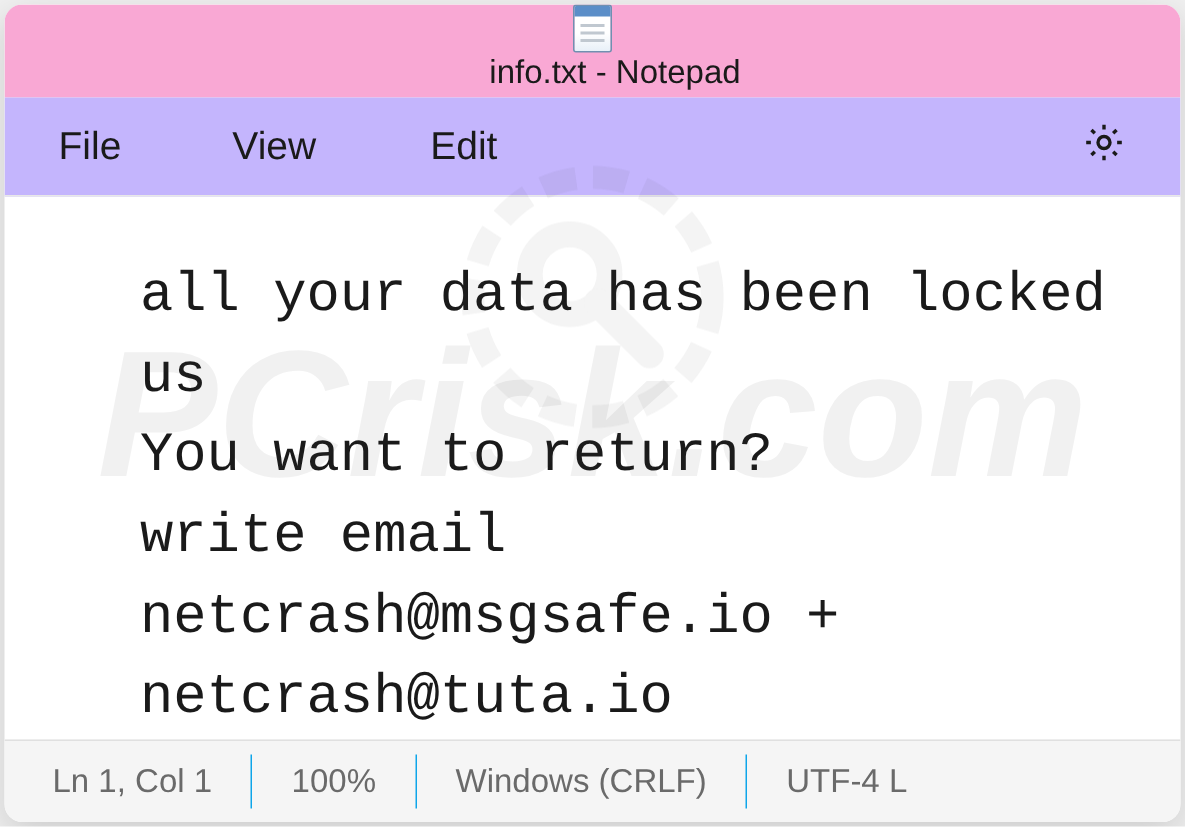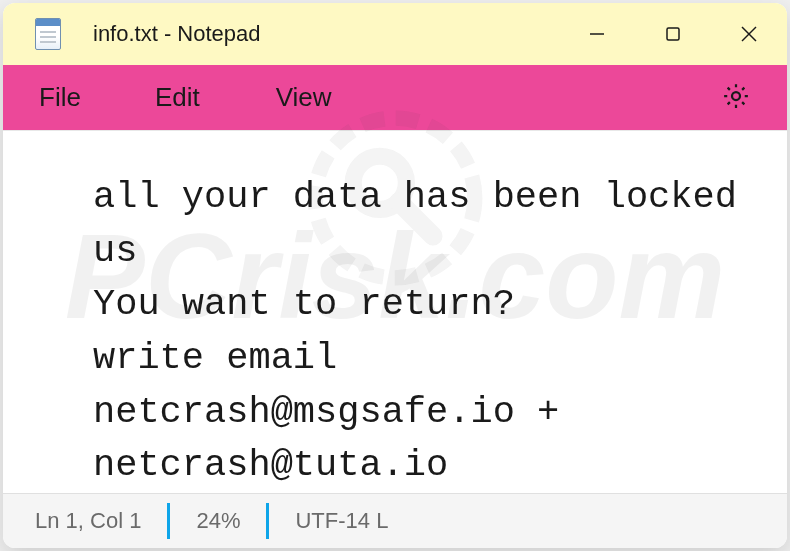--- a/index.html
+++ b/index.html
@@ -26,21 +26,22 @@
       box-shadow: 0 8px 24px rgba(0,0,0,0.15);
       display: flex;
       flex-direction: column;
       overflow: hidden;
     }
     .titlebar {
       height: 62px;
       display: flex;
       align-items: center;
       padding: 0 0 0 30px;
-      background: #fef9c3;
+      background: #f9a8d4;
+      flex-direction: column;
     }
     .app-icon {
       width: 30px;
       height: 34px;
       margin-right: 30px;
       display: flex;
       align-items: center;
       justify-content: center;
     }
     .notepad-icon {
@@ -92,21 +93,21 @@
     .win-btn svg {
       stroke: #1a1a1a;
       stroke-width: 1.5;
       fill: none;
     }
     .menubar {
       height: 66px;
       display: flex;
       align-items: center;
       padding: 0 20px;
-      background: #ec4899;
+      background: #c4b5fd;
       border-bottom: 1px solid #e8e8e8;
     }
     .menu-item {
       font-size: 26px;
       color: #1a1a1a;
       padding: 10px 38px;
       cursor: pointer;
       border-radius: 6px;
     }
     .menu-item:first-child {
@@ -143,21 +144,21 @@
       background: #f5f5f5;
       border-top: 1px solid #e0e0e0;
       font-size: 22px;
       color: #6a6a6a;
     }
     .status-section {
       padding: 0 26px;
       height: 36px;
       display: flex;
       align-items: center;
-      border-right: 3px solid #0ea5e9;
+      border-right: 1px solid #0ea5e9;
     }
     .status-section:first-child {
       border-left: none;
       padding-left: 32px;
     }
     .status-section:last-child {
       border-right: none;
       padding-right: 4px;
     }
     .watermark {
@@ -213,39 +214,40 @@
         <svg width="20" height="20" viewBox="0 0 20 20">
           <line x1="3" y1="3" x2="17" y2="17"></line>
           <line x1="17" y1="3" x2="3" y2="17"></line>
         </svg>
       </div>
     </div>
   </div>
 
   <div class="menubar">
     <div class="menu-item">File</div>
+    <div class="menu-item">View</div>
     <div class="menu-item">Edit</div>
-    <div class="menu-item">View</div>
     <div class="menu-spacer"></div>
     <div class="settings-btn">
       <svg width="30" height="30" viewBox="0 0 24 24">
         <circle cx="12" cy="12" r="3.2"></circle>
         <path d="M12 2.5 L12 5 M12 19 L12 21.5 M21.5 12 L19 12 M5 12 L2.5 12 M18.7 5.3 L16.9 7.1 M7.1 16.9 L5.3 18.7 M18.7 18.7 L16.9 16.9 M7.1 7.1 L5.3 5.3"></path>
       </svg>
     </div>
   </div>
 
   <div class="content">all your data has been locked us
 You want to return?
 write email netcrash@msgsafe.io + netcrash@tuta.io</div>
 
   <div class="statusbar">
     <div class="status-section">Ln 1, Col 1</div>
-    <div class="status-section">24%</div>
-    <div class="status-section">UTF-14 L</div>
+    <div class="status-section">100%</div>
+    <div class="status-section">Windows (CRLF)</div>
+    <div class="status-section">UTF-4 L</div>
   </div>
 
 </div>
 
 <svg class="watermark-logo" viewBox="0 0 100 100">
   <circle cx="50" cy="50" r="42" stroke="#404040" stroke-width="8" fill="none" stroke-dasharray="12 6"></circle>
   <circle cx="42" cy="42" r="14" stroke="#404040" stroke-width="9" fill="none"></circle>
   <line x1="52" y1="52" x2="70" y2="70" stroke="#404040" stroke-width="10" stroke-linecap="round"></line>
 </svg>
 <div class="watermark">PCrisk.com</div>

